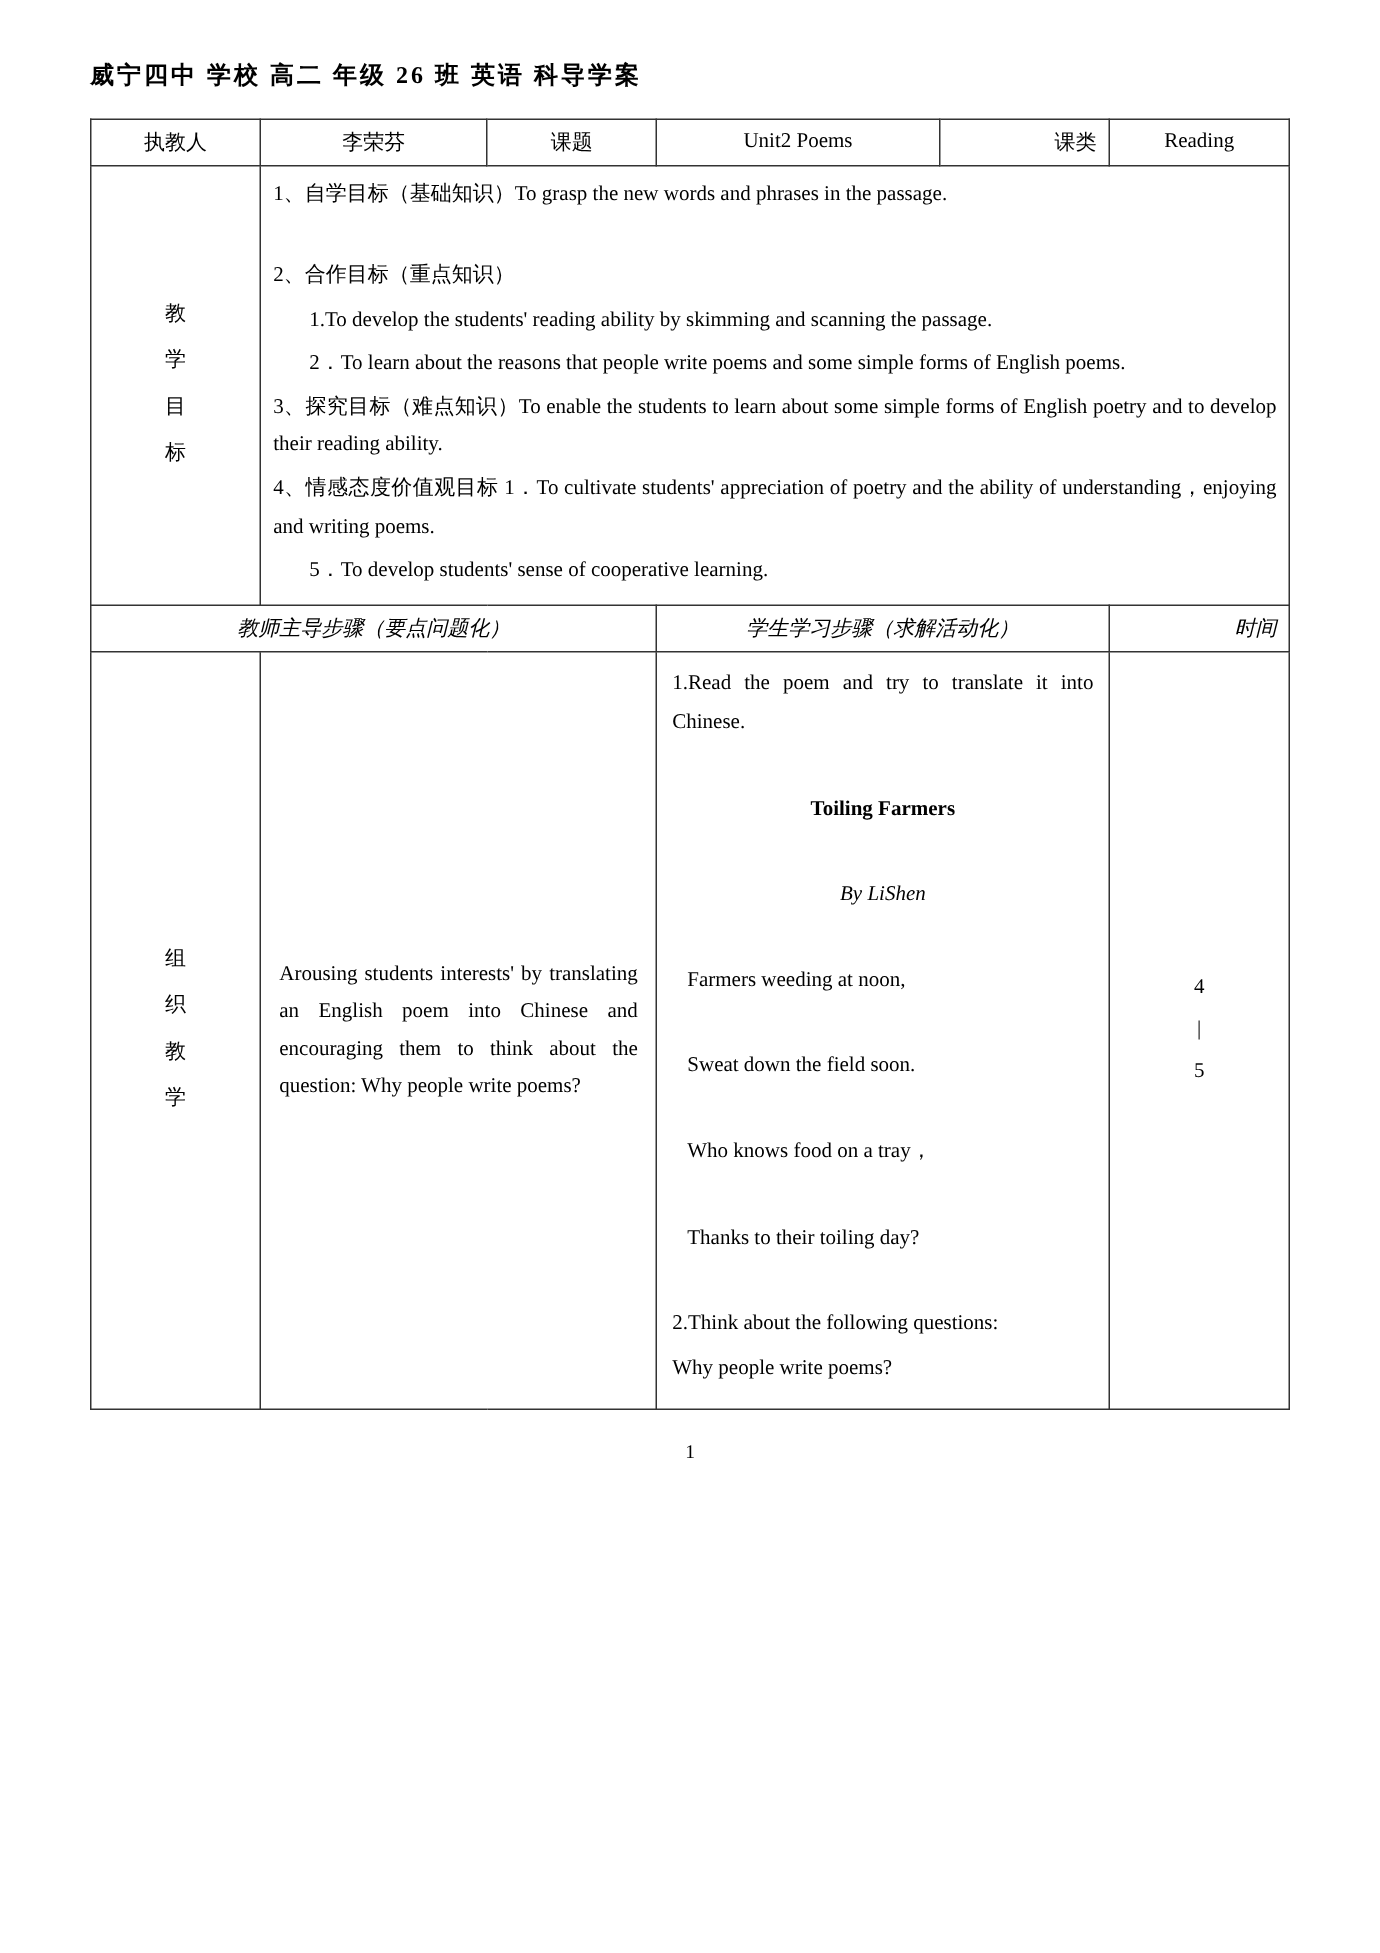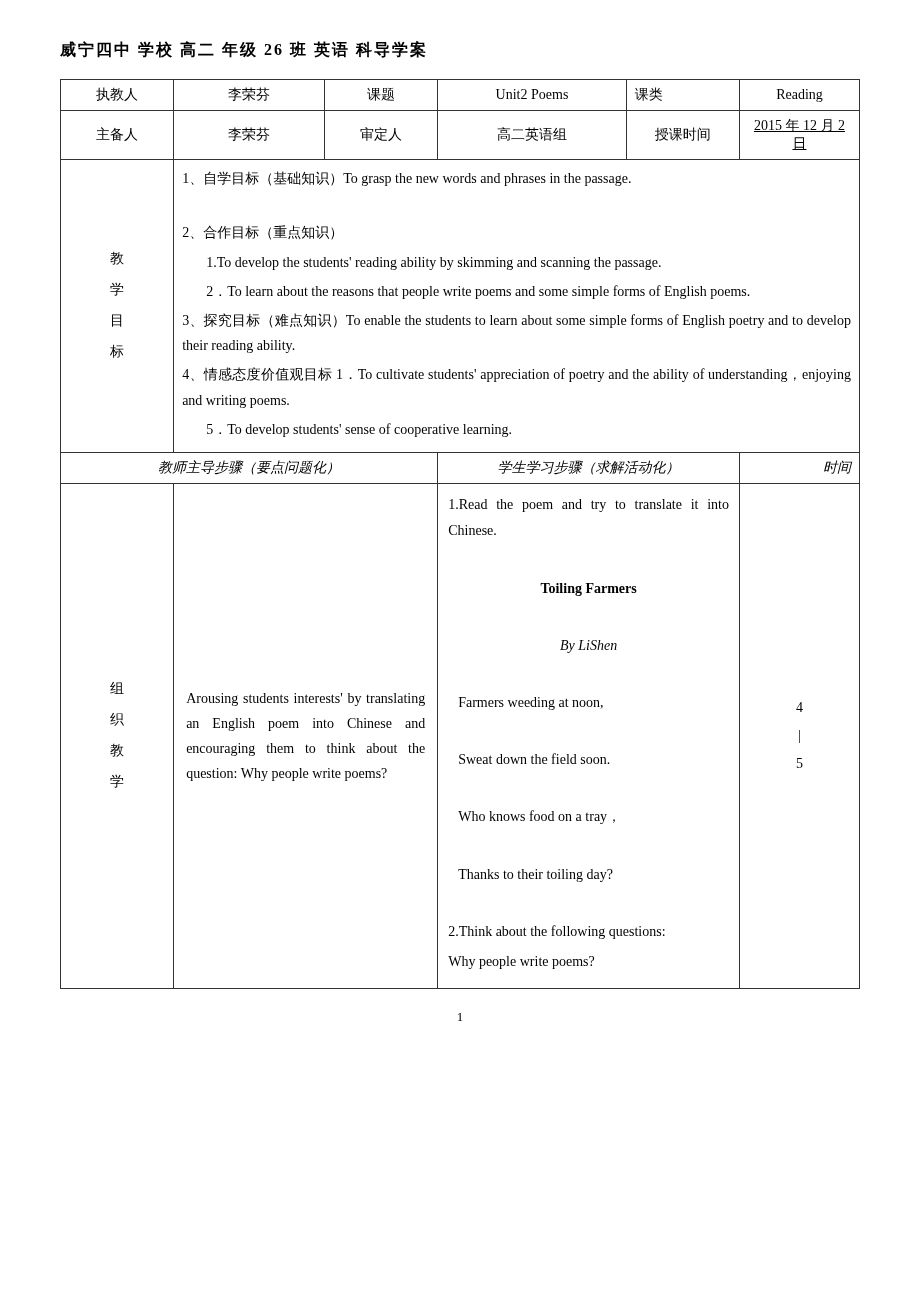--- a/index.html
+++ b/index.html
@@ -69,48 +69,28 @@
     </td>
     <td style="width:80px; text-align:center;">
       <span>李荣芬</span>
     </td>
     <td style="width:60px; text-align:center;">
       <span>课题</span>
     </td>
     <td style="width:100px; text-align:center;">
       <span>Unit2 Poems</span>
     </td>
-    <td style="width:60px; text-align:left;">
+    <td style="width:60px; text-align:right;">
       <span>课类</span>
     </td>
     <td style="text-align:center;">
       <span>Reading</span>
     </td>
   </tr>
 
-  <tr class="header-row">
-    <td style="text-align:center;">
-      <span>主备人</span>
-    </td>
-    <td style="text-align:center;">
-      <span>李荣芬</span>
-    </td>
-    <td style="text-align:center;">
-      <span>审定人</span>
-    </td>
-    <td style="text-align:center;">
-      <span>高二英语组</span>
-    </td>
-    <td style="text-align:center;">
-      <span>授课时间</span>
-    </td>
-    <td style="text-align:center;">
-      <span class="underline">2015 年 12 月  2 日</span>
-    </td>
-  </tr>
 
   <tr>
     <td style="text-align:center; vertical-align:middle; width:60px;">
       <div style="display:flex;flex-direction:column;align-items:center;justify-content:center;line-height:2.2;">
         <span>教</span>
         <span>学</span>
         <span>目</span>
         <span>标</span>
       </div>
     </td>

